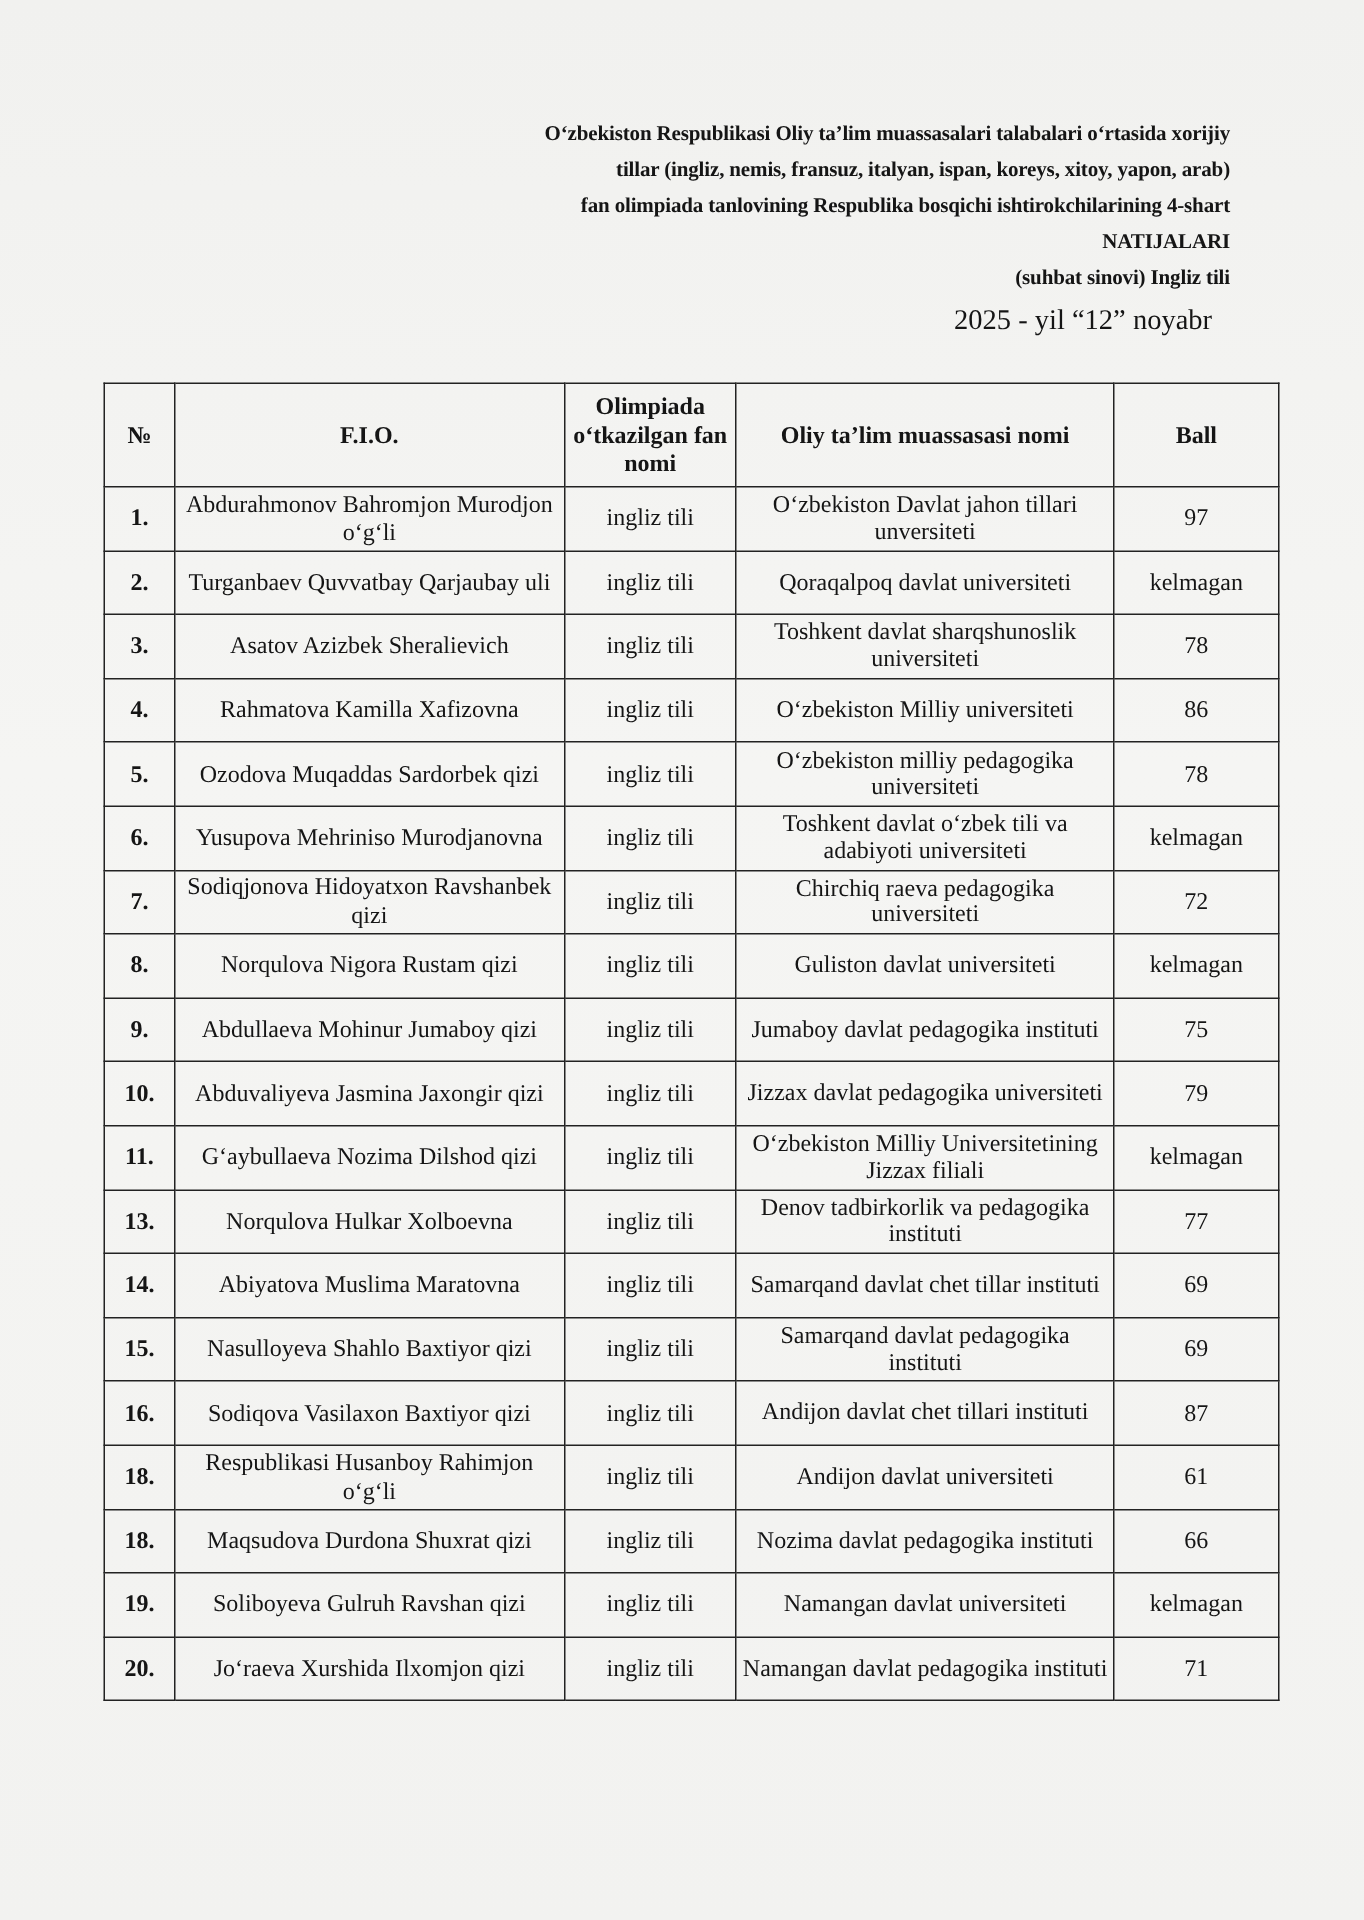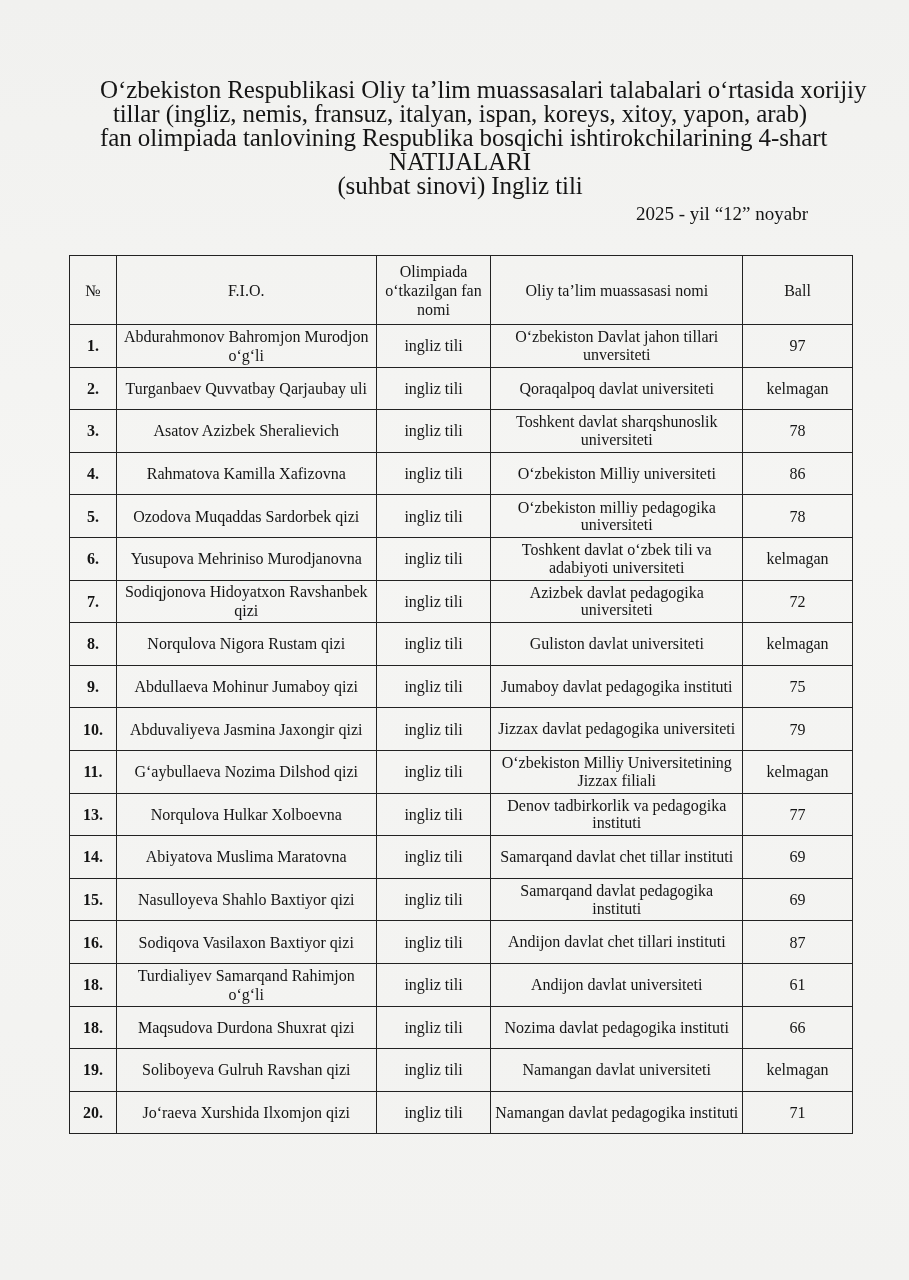--- a/index.html
+++ b/index.html
@@ -19,23 +19,23 @@
       position: absolute;
       left: 0; top: 0;
       width: 909px; height: 1280px;
       background: linear-gradient(180deg, #f1f1ef 0%, #f5f5f3 40%, #f2f2f0 100%);
     }
     .title-block {
       position: absolute;
       left: 100px;
       top: 78px;
       width: 720px;
-      text-align: center;
-      font-weight: normal;
-      font-size: 25px;
+      text-align: right;
+      font-weight: bold;
+      font-size: 14px;
       line-height: 24px;
       letter-spacing: -0.1px;
     }
     .title-line { display: block; white-space: nowrap; }
     .date-line {
       position: absolute;
       left: 636px;
       top: 203px;
       font-weight: normal;
       font-size: 19px;
@@ -50,21 +50,21 @@
       font-size: 16px;
       line-height: 19px;
     }
     table.results th, table.results td {
       border: 1.3px solid #222;
       padding: 0 3px;
       text-align: center;
       vertical-align: middle;
     }
     table.results th {
-      font-weight: normal;
+      font-weight: bold;
       height: 68px;
     }
     table.results td { height: 41.6px; }
     col.c-num { width: 47px; }
     col.c-name { width: 260px; }
     col.c-subj { width: 115px; }
     col.c-uni { width: 252px; }
     col.c-ball { width: 110px; }
     td.num {
       text-align: left;
@@ -148,21 +148,21 @@
           <td class="num">6.</td>
           <td>Yusupova Mehriniso Murodjanovna</td>
           <td>ingliz tili</td>
           <td class="uni">Toshkent davlat o‘zbek tili va adabiyoti universiteti</td>
           <td>kelmagan</td>
         </tr>
         <tr>
           <td class="num">7.</td>
           <td>Sodiqjonova Hidoyatxon Ravshanbek qizi</td>
           <td>ingliz tili</td>
-          <td class="uni">Azizbek davlat pedagogika universiteti</td>
+          <td class="uni">Chirchiq raeva pedagogika universiteti</td>
           <td>72</td>
         </tr>
         <tr>
           <td class="num">8.</td>
           <td>Norqulova Nigora Rustam qizi</td>
           <td>ingliz tili</td>
           <td class="uni">Guliston davlat universiteti</td>
           <td>kelmagan</td>
         </tr>
         <tr>
@@ -209,21 +209,21 @@
         </tr>
         <tr>
           <td class="num">16.</td>
           <td>Sodiqova Vasilaxon Baxtiyor qizi</td>
           <td>ingliz tili</td>
           <td class="uni">Andijon davlat chet tillari instituti</td>
           <td>87</td>
         </tr>
         <tr>
           <td class="num">18.</td>
-          <td>Turdialiyev Samarqand Rahimjon o‘g‘li</td>
+          <td>Respublikasi Husanboy Rahimjon o‘g‘li</td>
           <td>ingliz tili</td>
           <td class="uni">Andijon davlat universiteti</td>
           <td>61</td>
         </tr>
         <tr>
           <td class="num">18.</td>
           <td>Maqsudova Durdona Shuxrat qizi</td>
           <td>ingliz tili</td>
           <td class="uni">Nozima davlat pedagogika instituti</td>
           <td>66</td>

